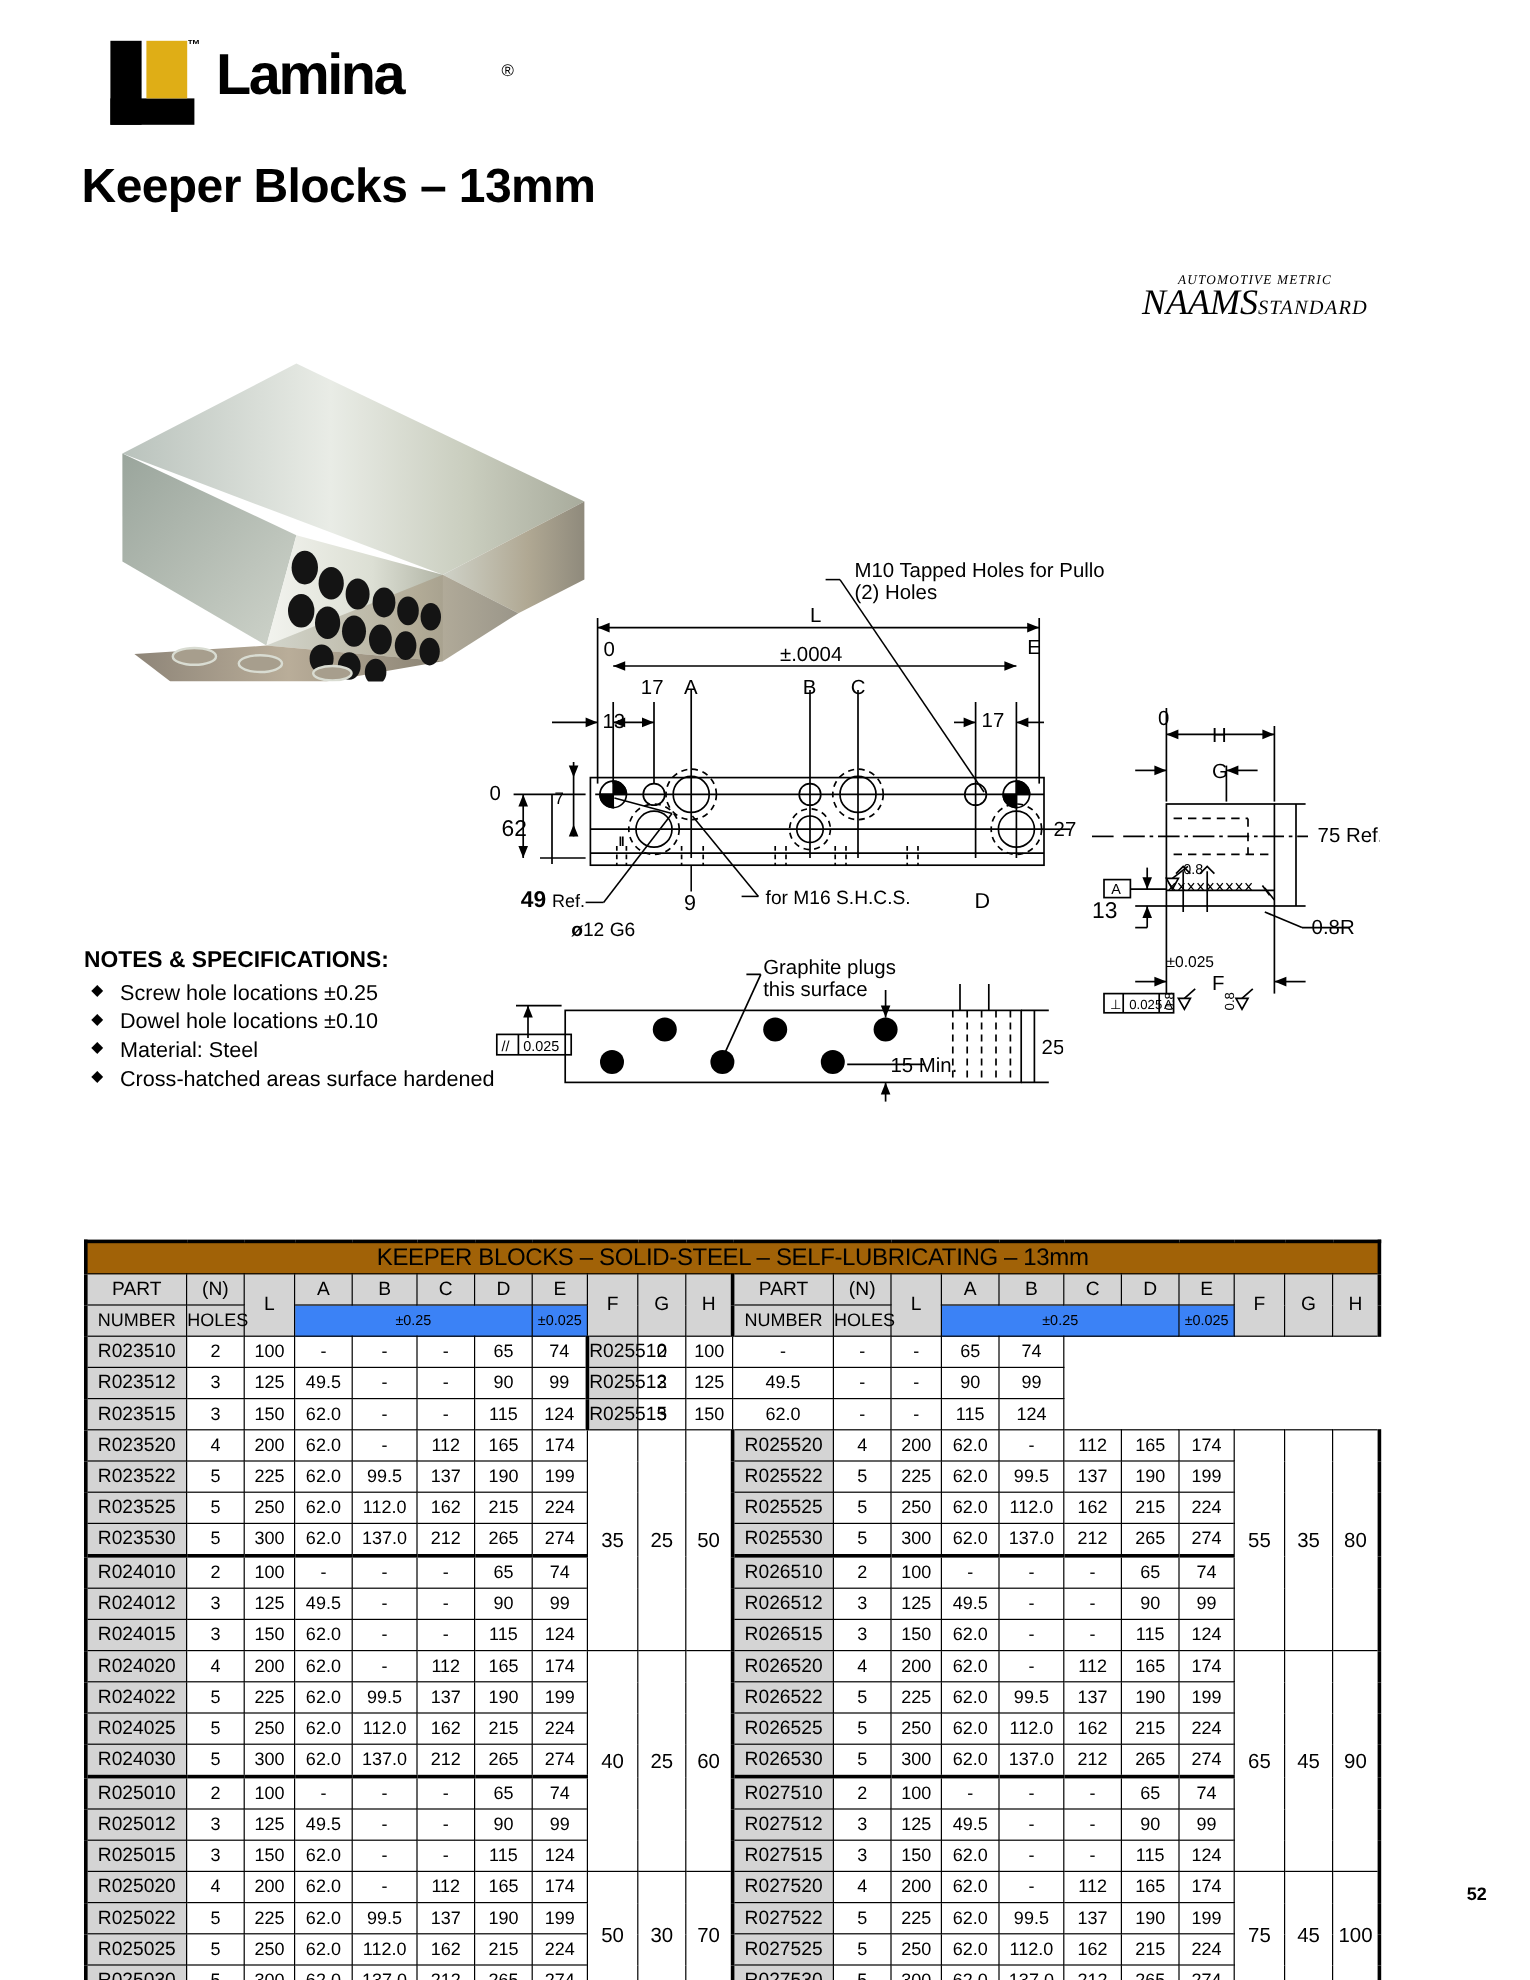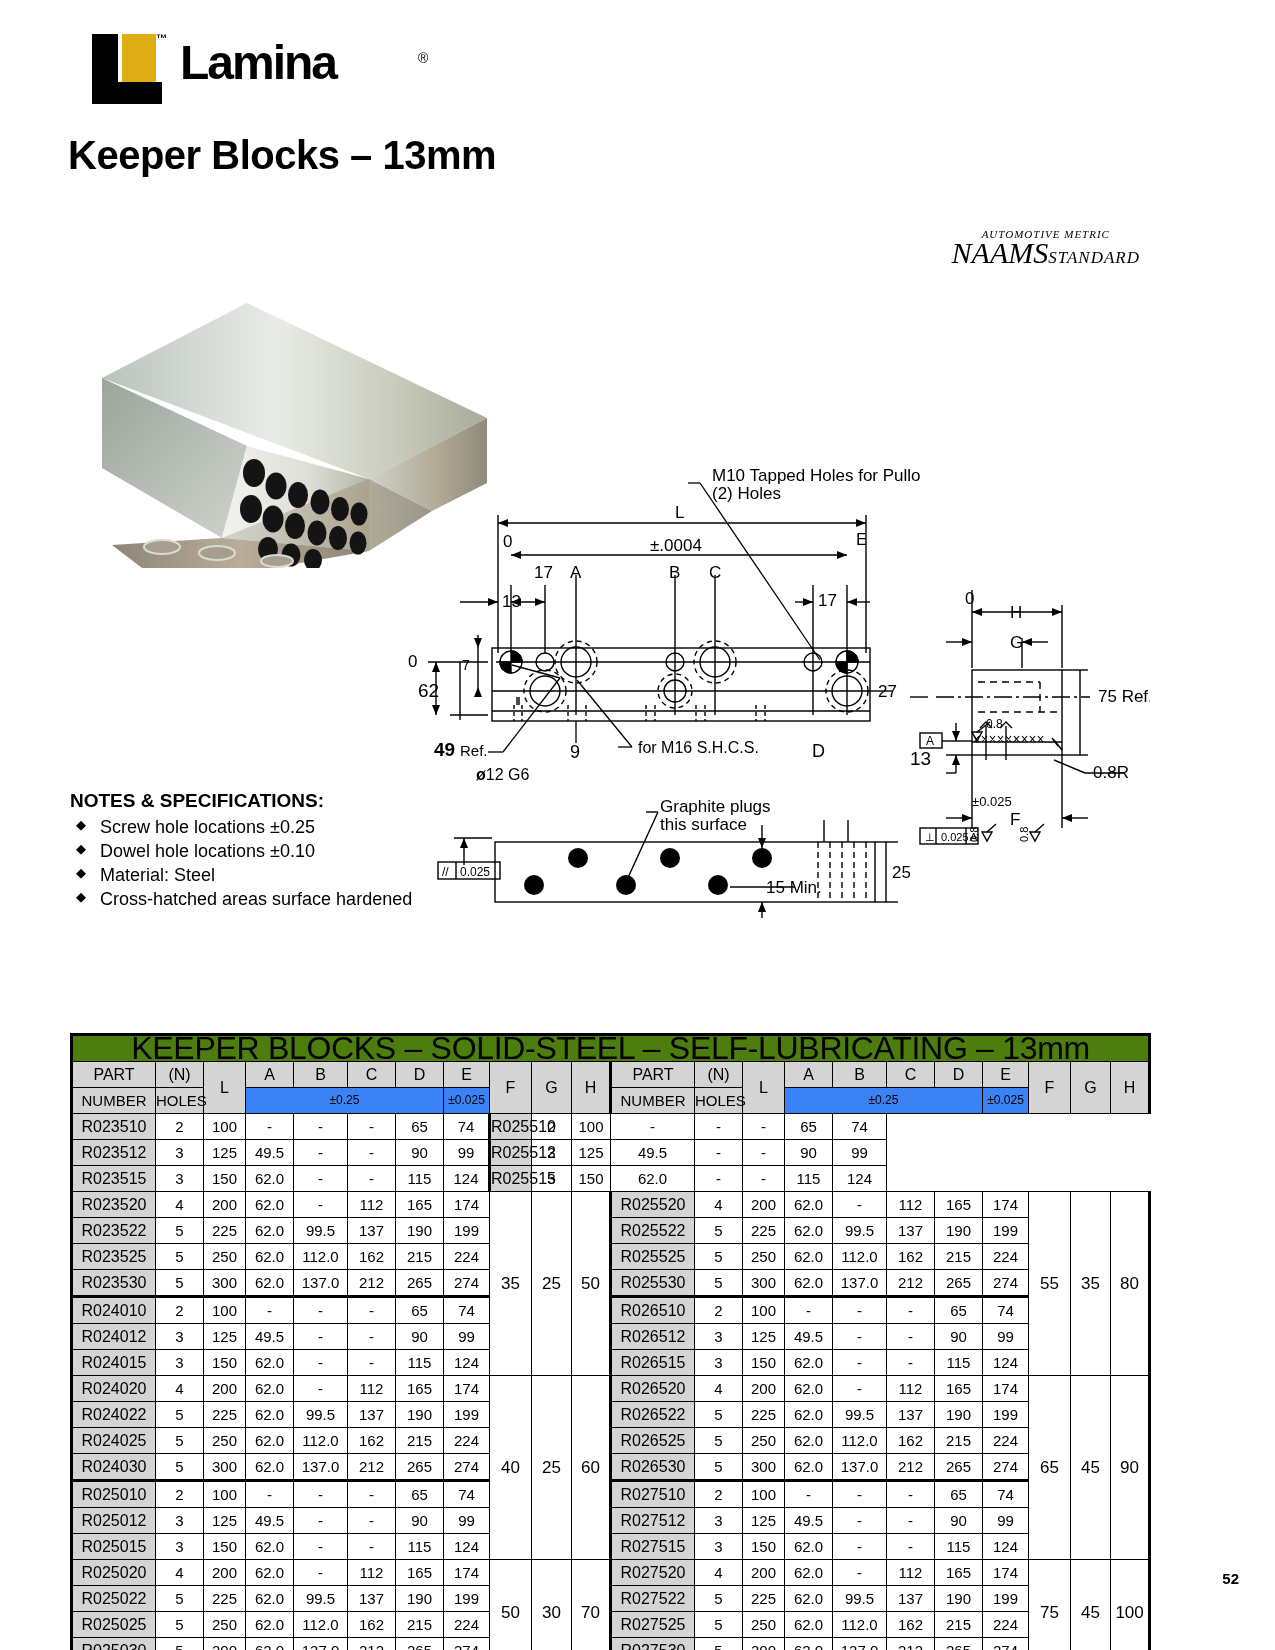--- a/index.html
+++ b/index.html
@@ -43,21 +43,21 @@
   
   .dwg{position:absolute;}
   .dwg text{font-family:"Liberation Sans",sans-serif;}
 
   
   #table-wrap{left:70px;top:1033px;width:1078px;}
   table.spec{border-collapse:collapse;table-layout:fixed;width:1078px;
     font-size:15px;}
   table.spec td,table.spec th{border:1px solid #000;text-align:center;
     padding:0;height:25px;line-height:25px;font-weight:normal;}
-  .ttl{background:#4d7c0f;font-size:32px;font-weight:normal;height:32px;line-height:32px;
+  .ttl{background:#a16207;font-size:20px;font-weight:normal;height:32px;line-height:32px;
        letter-spacing:-0.3px;}
   .hd{background:#d4d4d4;font-weight:bold;font-size:16px;height:21px;line-height:21px;}
   .hd2{background:#d4d4d4;font-weight:bold;font-size:15px;height:21px;line-height:21px;}
   .tol{background:#3b82f6;font-size:12px;font-weight:normal;height:21px;line-height:21px;}
   .pn{background:#d4d4d4;font-weight:bold;font-size:16px;text-align:center;}
   .thickl{border-left:3px solid #000 !important;}
   .thickr{border-right:3px solid #000 !important;}
   .thickt{border-top:3px solid #000 !important;}
   .thickb{border-bottom:3px solid #000 !important;}
   .grp{font-size:17px;}
@@ -372,21 +372,21 @@
     <text x="183" y="218">0.8R</text>
     <text x="31" y="281" font-size="11">0.025</text>
     <text x="60" y="281" font-size="11">A</text>
     <text x="15" y="281" font-size="11">⊥</text>
     <text x="68" y="282" font-size="11" transform="rotate(-90 68 282)">0.8</text>
     <text x="118" y="282" font-size="11" transform="rotate(-90 118 282)">0.8</text>
   </g>
 </svg>
 </div>
 
-<div class="dwg" id="top-view" style="left:430px;top:790px;width:480px;height:135px;">
+<div class="dwg" id="top-view" style="left:406px;top:790px;width:480px;height:135px;">
 <svg width="480" height="135" viewBox="0 0 480 135">
   <g stroke="#000" fill="none" stroke-width="1.4">
     <rect x="65" y="52" width="380" height="60"></rect>
     <line x1="24" y1="48" x2="62" y2="48"></line>
     <line x1="34" y1="48" x2="34" y2="75"></line>
     <path d="M34,48 l-4,10 l8,0 z" fill="#000" stroke="none"></path>
     <rect x="8" y="72" width="62" height="17"></rect>
     <line x1="26" y1="72" x2="26" y2="89"></line>
 
     <g fill="#000" stroke="none">

